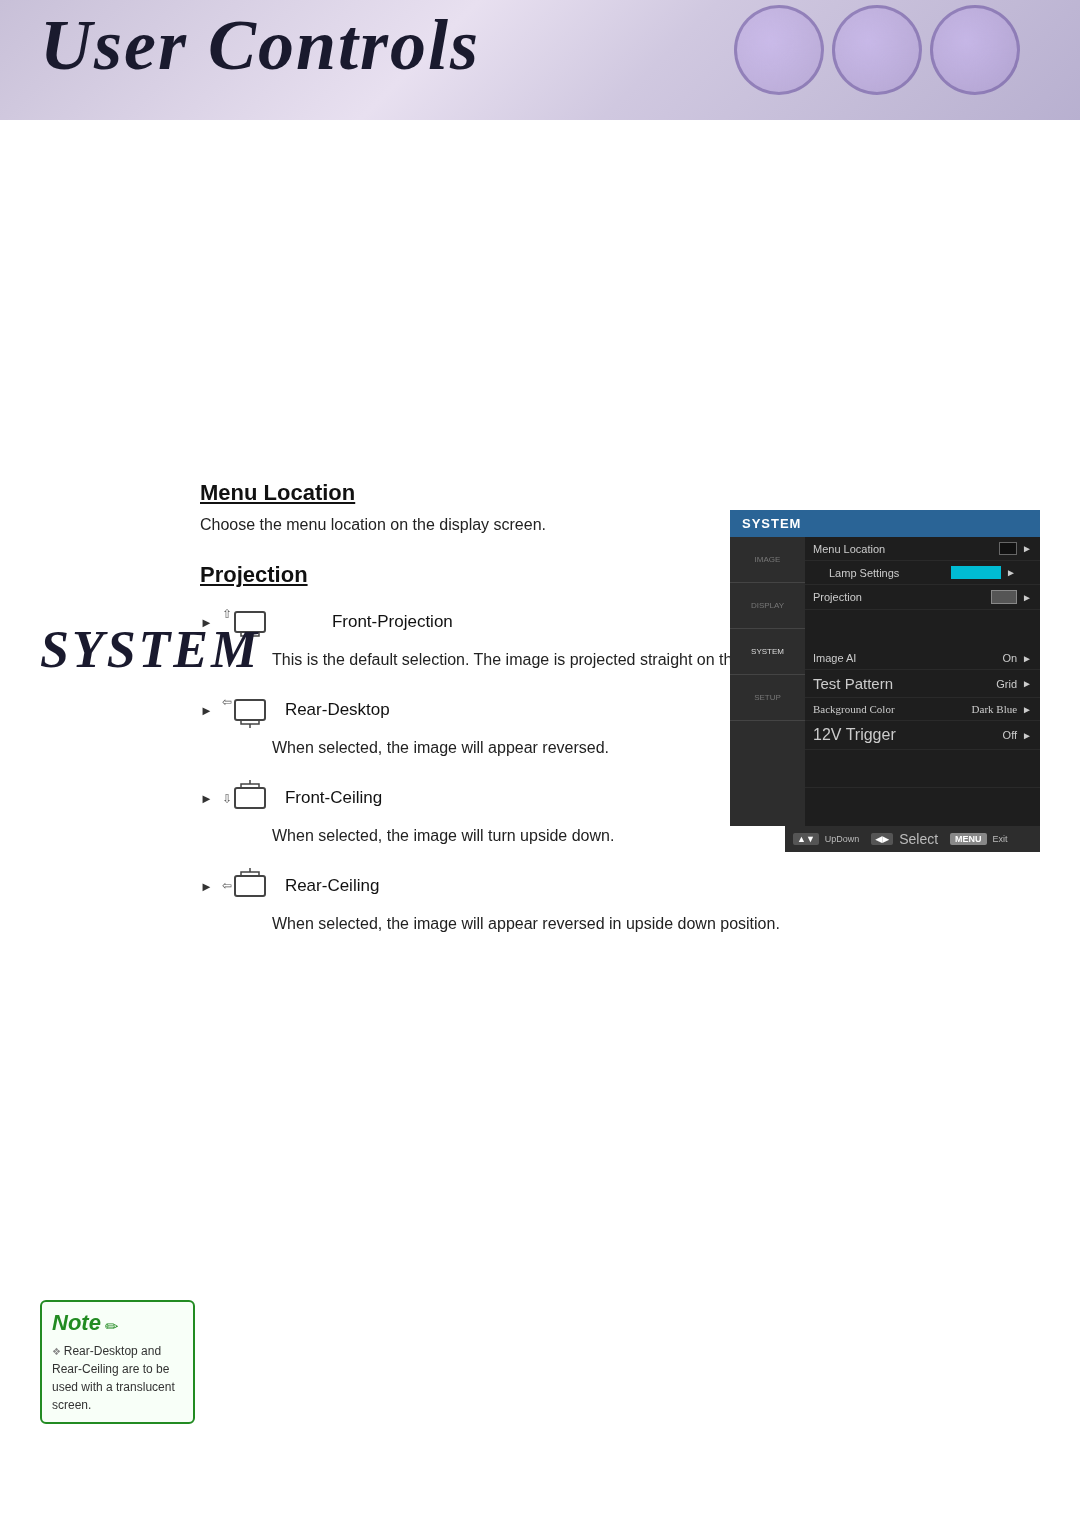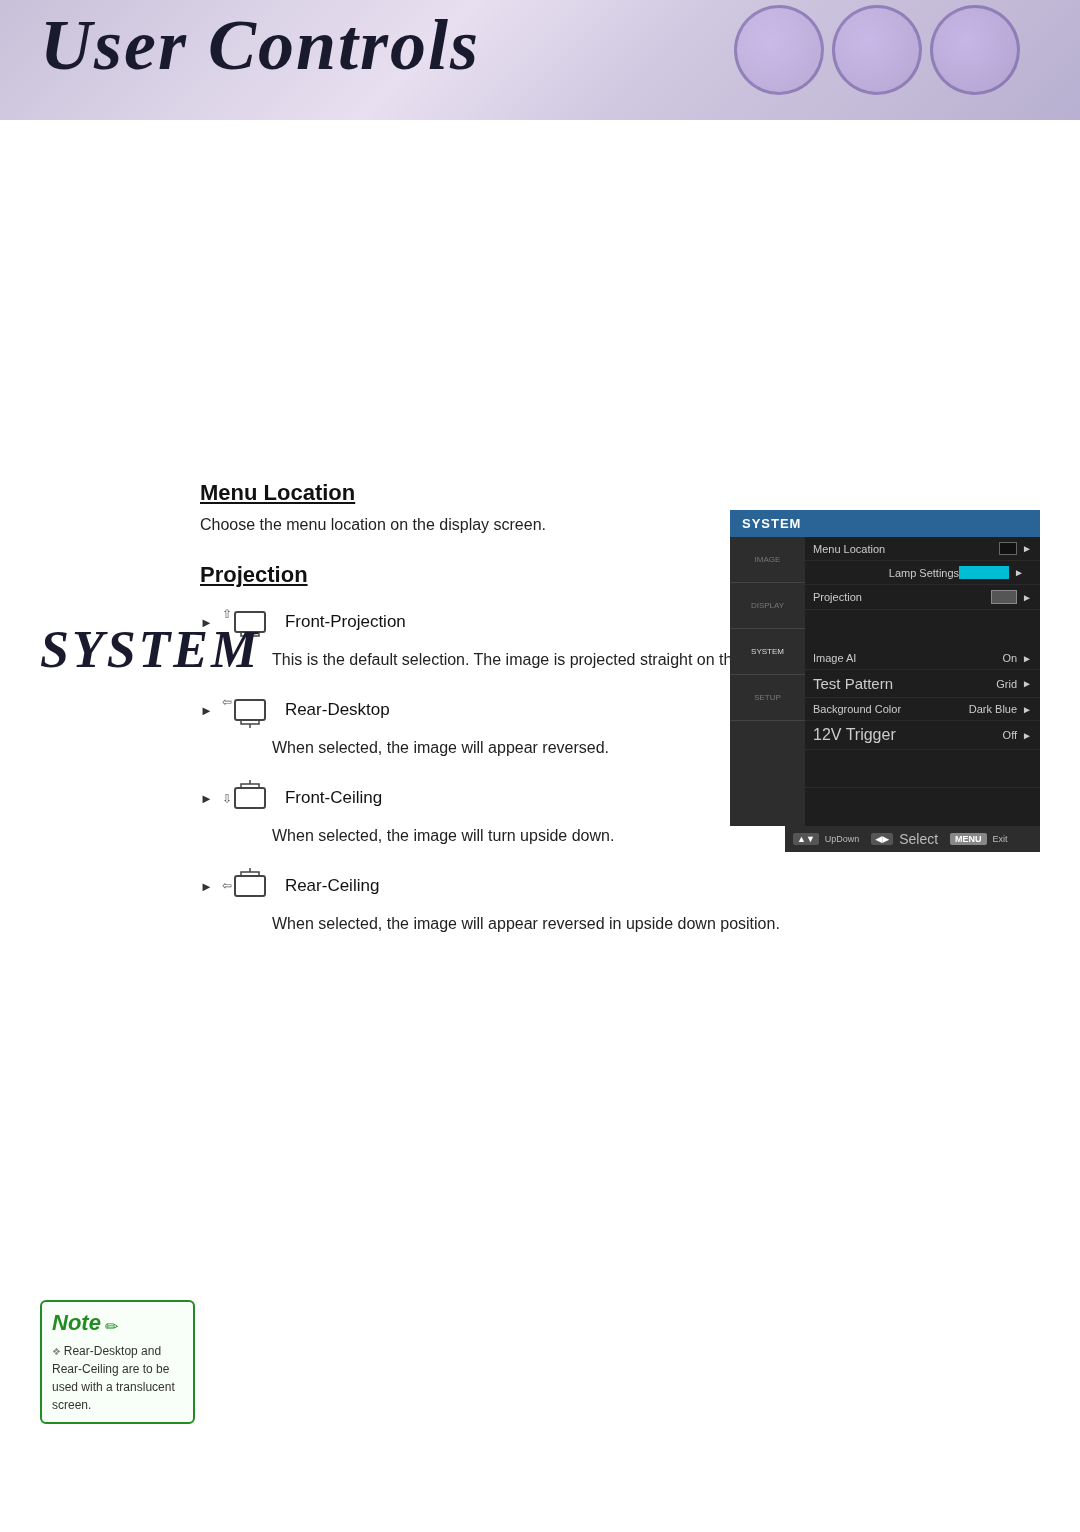--- a/index.html
+++ b/index.html
@@ -98,21 +98,21 @@
       </div>
 
       <div style="flex:1; background:#1e1e1e;">
 
         <div style="display:flex; align-items:center; padding:5px 8px; border-bottom:1px solid #2a2a2a;">
           <span style="flex:1; color:#ccc; font-size:11px;">Menu Location</span>
           <span style="display:inline-block; width:18px; height:13px; background:#111; border:1px solid #666; margin-right:5px;"></span>
           <span style="color:#ccc; font-size:10px;">►</span>
         </div>
 
-        <div style="display:flex; align-items:center; padding:5px 16px; border-bottom:1px solid #2a2a2a;text-align:right;">
+        <div style="display:flex; align-items:center; padding:5px 24px; border-bottom:1px solid #2a2a2a;">
           <span style="flex:1; color:#ccc; font-size:11px;">Lamp Settings</span>
           <span style="display:inline-block; width:50px; height:13px; background:#00bcd4; margin-right:5px;"></span>
           <span style="color:#ccc; font-size:10px;">►</span>
         </div>
 
         <div style="display:flex; align-items:center; padding:5px 8px; border-bottom:1px solid #2a2a2a;">
           <span style="flex:1; color:#ccc; font-size:11px;">Projection</span>
           <span style="display:inline-block; width:26px; height:14px; background:#555; border:1px solid #888; margin-right:5px;"></span>
           <span style="color:#ccc; font-size:10px;">►</span>
         </div>
@@ -122,21 +122,21 @@
           <span style="color:#ccc; font-size:11px; margin-right:5px;">On</span>
           <span style="color:#ccc; font-size:10px;">►</span>
         </div>
 
         <div style="display:flex; align-items:center; padding:5px 8px; border-bottom:1px solid #2a2a2a;">
           <span style="flex:1; color:#ccc; font-size:15px;">Test Pattern</span>
           <span style="color:#ccc; font-size:11px; margin-right:5px;">Grid</span>
           <span style="color:#ccc; font-size:10px;">►</span>
         </div>
 
-        <div style="display:flex; align-items:center; padding:5px 8px; border-bottom:1px solid #2a2a2a;">
+        <div style="display:flex; align-items:center; padding:5px 8px; border-bottom:1px solid #2a2a2a;font-family:Liberation Serif, serif;">
           <span style="flex:1; color:#ccc; font-size:11px;">Background Color</span>
           <span style="color:#ccc; font-size:11px; margin-right:5px;">Dark Blue</span>
           <span style="color:#ccc; font-size:10px;">►</span>
         </div>
 
         <div style="display:flex; align-items:center; padding:5px 8px; border-bottom:1px solid #2a2a2a;">
           <span style="flex:1; color:#ccc; font-size:16px;">12V Trigger</span>
           <span style="color:#ccc; font-size:11px; margin-right:5px;">Off</span>
           <span style="color:#ccc; font-size:10px;">►</span>
         </div>
@@ -170,21 +170,21 @@
         <span style="color:#333; font-size:13px; margin-right:8px;">►</span>
 
         <svg width="52" height="36" style="margin-right:12px;">
 
           <text x="1" y="14" font-size="12" fill="#555">⇧</text>
 
           <rect x="14" y="8" width="30" height="20" rx="2" fill="none" stroke="#444" stroke-width="2"></rect>
           <rect x="20" y="28" width="18" height="4" fill="none" stroke="#444" stroke-width="1.5"></rect>
           <line x1="29" y1="32" x2="29" y2="36" stroke="#444" stroke-width="1.5"></line>
         </svg>
-        <span style="font-size:17px; color:#111;">Front-Projection</span>
+        <span style="font-size:17px; color:#111;margin-left:47px;">Front-Projection</span>
       </div>
       <div style="font-size:16px; color:#222; margin-left:72px; margin-bottom:20px; line-height:1.5;">This is the default selection. The image is projected straight on the screen.</div>
 
       <div style="display:flex; align-items:center; margin-bottom:8px;">
         <span style="color:#333; font-size:13px; margin-right:8px;">►</span>
         <svg width="52" height="36" style="margin-right:12px;">
 
           <text x="1" y="14" font-size="12" fill="#555">⇦</text>
 
           <rect x="14" y="8" width="30" height="20" rx="2" fill="none" stroke="#444" stroke-width="2"></rect>

